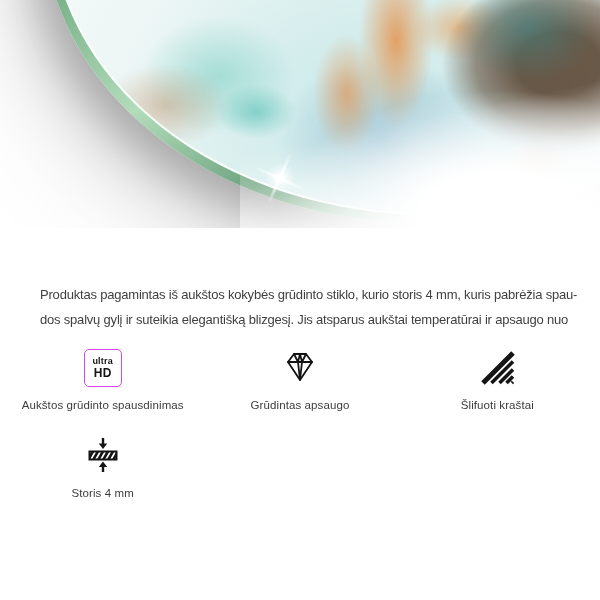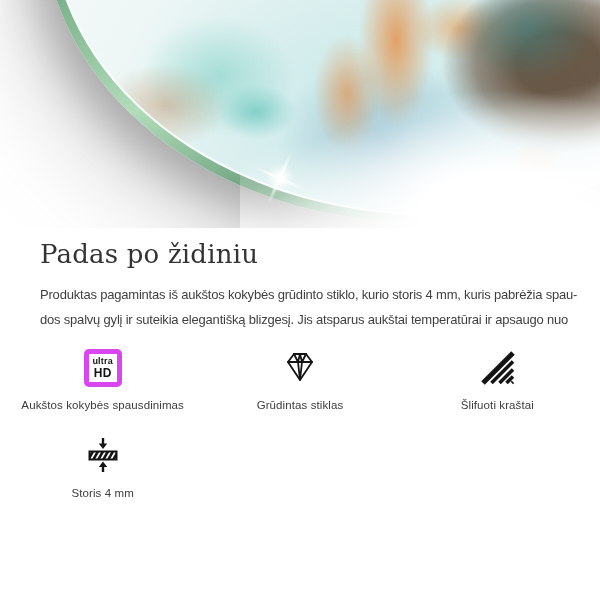--- a/index.html
+++ b/index.html
@@ -49,70 +49,70 @@
   .desc { margin:9px 40px 0; font-size:13px; letter-spacing:-.2px; line-height:25px;
     color:#3f3f3f; white-space:nowrap; }
 
   
   .features { margin-top:13px; padding:0 4px; display:grid;
     grid-template-columns:repeat(3,1fr); row-gap:22px; }
   .feature { display:flex; flex-direction:column; align-items:center; }
   .icon-wrap { height:42px; display:flex; align-items:flex-end; justify-content:center; }
   .flabel { margin-top:12px; font-size:11.5px; color:#3c3c3c; letter-spacing:.1px; }
   .icon { display:block; }
-  .uhd { width:38px; height:38px; border:5px solid #d946ef; border-radius:5px;
+  .uhd { width:38px; height:38px; border:1px solid #d946ef; border-radius:5px;
     display:flex; flex-direction:column; align-items:center; justify-content:center; line-height:1; color:#141414; }
   .uhd-top { font-size:9px; font-weight:700; letter-spacing:.2px; }
   .uhd-hd  { font-size:12px; font-weight:800; letter-spacing:.3px; margin-top:1px; }
 </style>
 </head>
 <body>
 
 <div class="page">
 
   <div class="hero">
     <div class="glass-edge"></div>
     <div class="glass-marble"></div>
     <div class="sparkle"></div>
     <div class="hero-fade"></div>
   </div>
 
   <h1 class="title">
-    <span>Padas po židiniu</span><br>
+    <br>
   </h1>
 
   <div class="desc">
     <div>Produktas pagamintas iš aukštos kokybės grūdinto stiklo, kurio storis 4 mm, kuris pabrėžia spau-</div>
     <div>dos spalvų gylį ir suteikia elegantišką blizgesį. Jis atsparus aukštai temperatūrai ir apsaugo nuo</div>
   </div>
 
   <div class="features">
 
 
     <div class="feature">
       <div class="icon-wrap">
         <div class="uhd">
           <span class="uhd-top">ultra</span>
           <span class="uhd-hd">HD</span>
         </div>
       </div>
-      <div class="flabel">Aukštos kokybės spausdinimas</div>
+      <div class="flabel">Aukštos grūdinto spausdinimas</div>
     </div>
 
 
     <div class="feature">
       <div class="icon-wrap">
         <svg class="icon" width="40" height="40" viewBox="0 0 40 40" fill="none" stroke="#141414" stroke-width="1.8" stroke-linecap="round" stroke-linejoin="round">
           <path d="M8 15 L14 7 H26 L32 15 L20 33 Z"></path>
           <path d="M8 15 H32"></path>
           <path d="M14 7 L18 15 L20 7 L22 15 L26 7"></path>
           <path d="M18 15 L20 33 L22 15"></path>
         </svg>
       </div>
-      <div class="flabel">Grūdintas stiklas</div>
+      <div class="flabel">Grūdintas apsaugo</div>
     </div>
 
     <div class="feature">
       <div class="icon-wrap">
         <svg class="icon" width="40" height="40" viewBox="0 0 40 40" fill="none" stroke="#141414" stroke-linecap="butt">
           <path d="M6 36 L36 6" stroke-width="5"></path>
           <path d="M14.5 36 L36 14.5" stroke-width="3.6"></path>
           <path d="M22.5 36 L36 22.5" stroke-width="3.6"></path>
           <path d="M29.5 36 L36 29.5" stroke-width="3.6"></path>
           <path d="M34.8 36 L36 34.8" stroke-width="3.2"></path>

